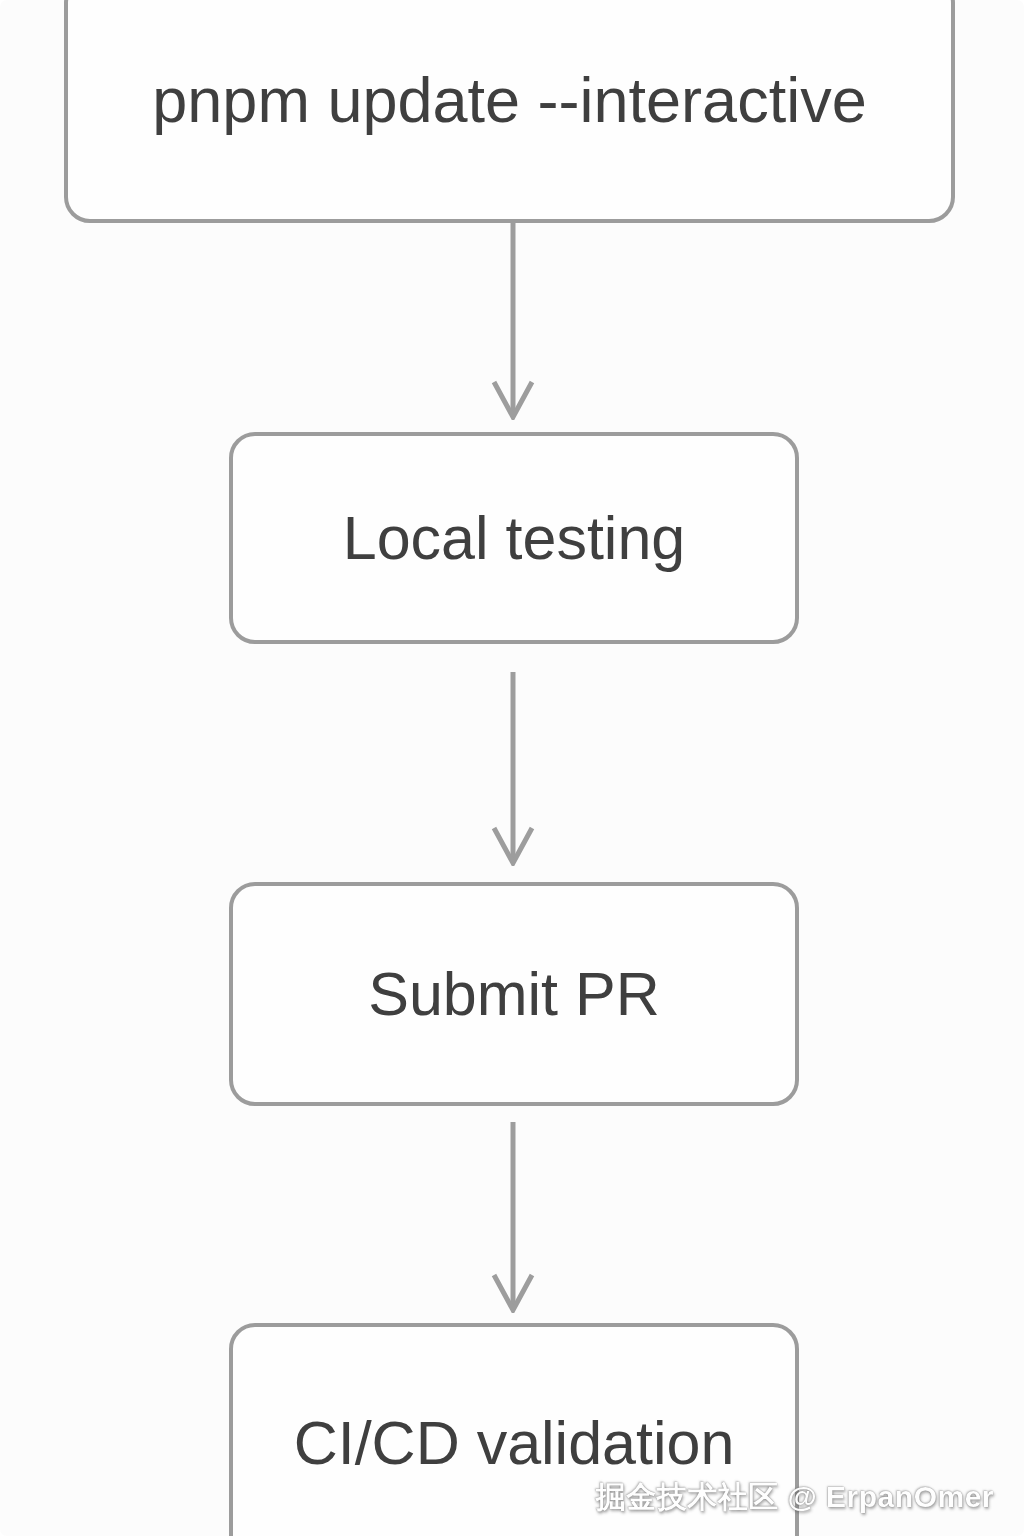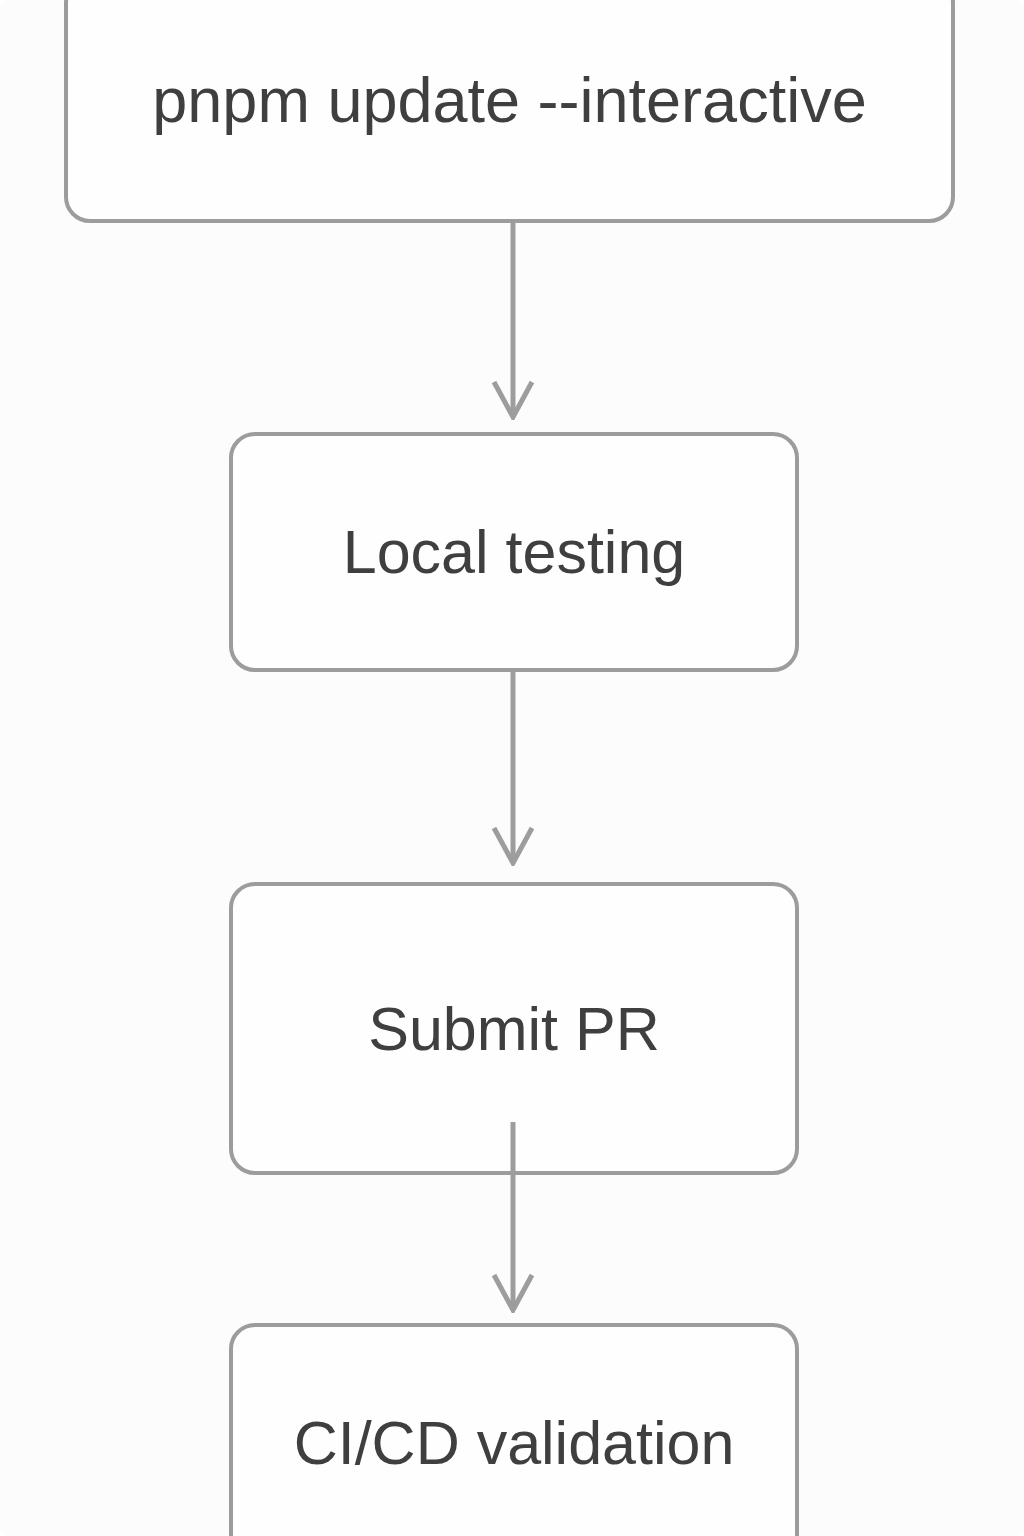--- a/index.html
+++ b/index.html
@@ -32,28 +32,28 @@
     left: 64px;
     top: -23px;
     width: 891px;
     height: 246px;
     font-size: 63px;
   }
   .node-2 {
     left: 229px;
     top: 432px;
     width: 570px;
-    height: 240px;
+    height: 212px;
     font-size: 61px;
   }
   .node-3 {
     left: 229px;
     top: 882px;
     width: 570px;
-    height: 293px;
+    height: 224px;
     font-size: 61px;
   }
   .node-4 {
     left: 229px;
     top: 1323px;
     width: 570px;
     height: 240px;
     font-size: 61px;
   }
   .arrow {
@@ -118,14 +118,15 @@
     <svg viewBox="0 0 80 191" xmlns="http://www.w3.org/2000/svg">
       <line x1="40" y1="0" x2="40" y2="185" stroke="currentColor" stroke-width="5"></line>
       <polyline points="21,153 40,188 59,153" fill="none" stroke="currentColor" stroke-width="5" stroke-linejoin="miter"></polyline>
     </svg>
   </div>
 
   <div class="node node-4">
     <span>CI/CD validation</span>
   </div>
 
+  <div class="watermark">掘金技术社区 @ ErpanOmer</div>
 
 </div>
 
 </body></html>

